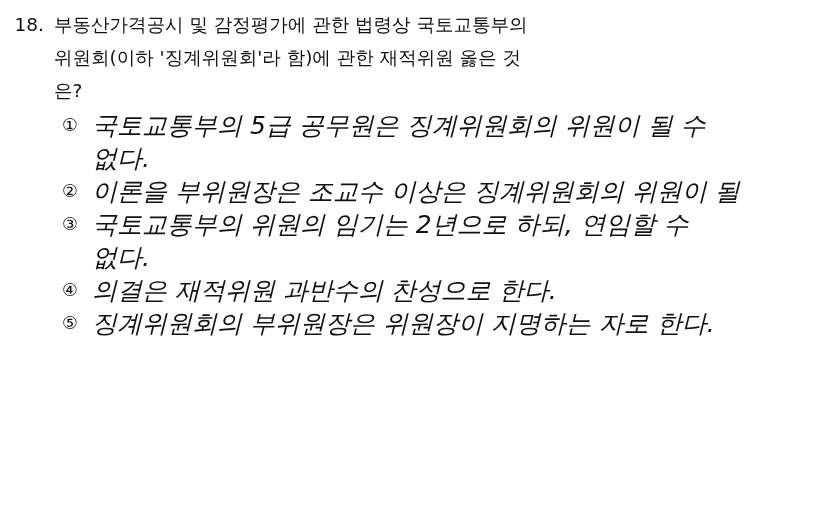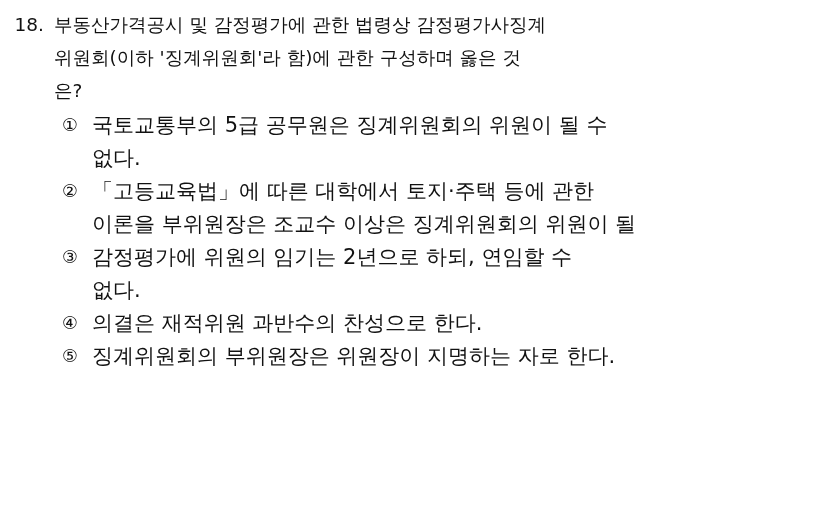--- a/index.html
+++ b/index.html
@@ -60,65 +60,65 @@
   }
   .choice-marker {
     flex: 0 0 26px;
     width: 26px;
     font-size: 17.5px;
     line-height: 33px;
     text-align: left;
   }
   .choice-text {
     flex: 1 1 auto;
-    font-size: 21px;
+    font-size: 25px;
     line-height: 33px;
     padding-left: 4px;
+    font-style: italic;
   }
   .choice-text .line {
     white-space: nowrap;
   }
 </style>
 </head>
 <body>
 
 <div class="page">
   <div class="question">
 
     <div class="q-head">
       <div class="q-number">18.</div>
       <div class="q-stem">
-        <div class="line">부동산가격공시 및 감정평가에 관한 법령상 감정평가사징계</div>
-        <div class="line">위원회(이하 '징계위원회'라 함)에 관한 구성하며 옳은 것</div>
+        <div class="line">부동산가격공시 및 감정평가에 관한 법령상 국토교통부의</div>
+        <div class="line">위원회(이하 '징계위원회'라 함)에 관한 재적위원 옳은 것</div>
         <div class="line">은?</div>
       </div>
     </div>
 
     <div class="choices">
 
       <div class="choice">
         <div class="choice-marker">①</div>
         <div class="choice-text">
           <div class="line">국토교통부의 5급 공무원은 징계위원회의 위원이 될 수</div>
           <div class="line">없다.</div>
         </div>
       </div>
 
       <div class="choice">
         <div class="choice-marker">②</div>
         <div class="choice-text">
-          <div class="line">「고등교육법」에 따른 대학에서 토지·주택 등에 관한</div>
           <div class="line">이론을 부위원장은 조교수 이상은 징계위원회의 위원이 될</div>
         </div>
       </div>
 
       <div class="choice">
         <div class="choice-marker">③</div>
         <div class="choice-text">
-          <div class="line">감정평가에 위원의 임기는 2년으로 하되, 연임할 수</div>
+          <div class="line">국토교통부의 위원의 임기는 2년으로 하되, 연임할 수</div>
           <div class="line">없다.</div>
         </div>
       </div>
 
       <div class="choice">
         <div class="choice-marker">④</div>
         <div class="choice-text">
           <div class="line">의결은 재적위원 과반수의 찬성으로 한다.</div>
         </div>
       </div>

